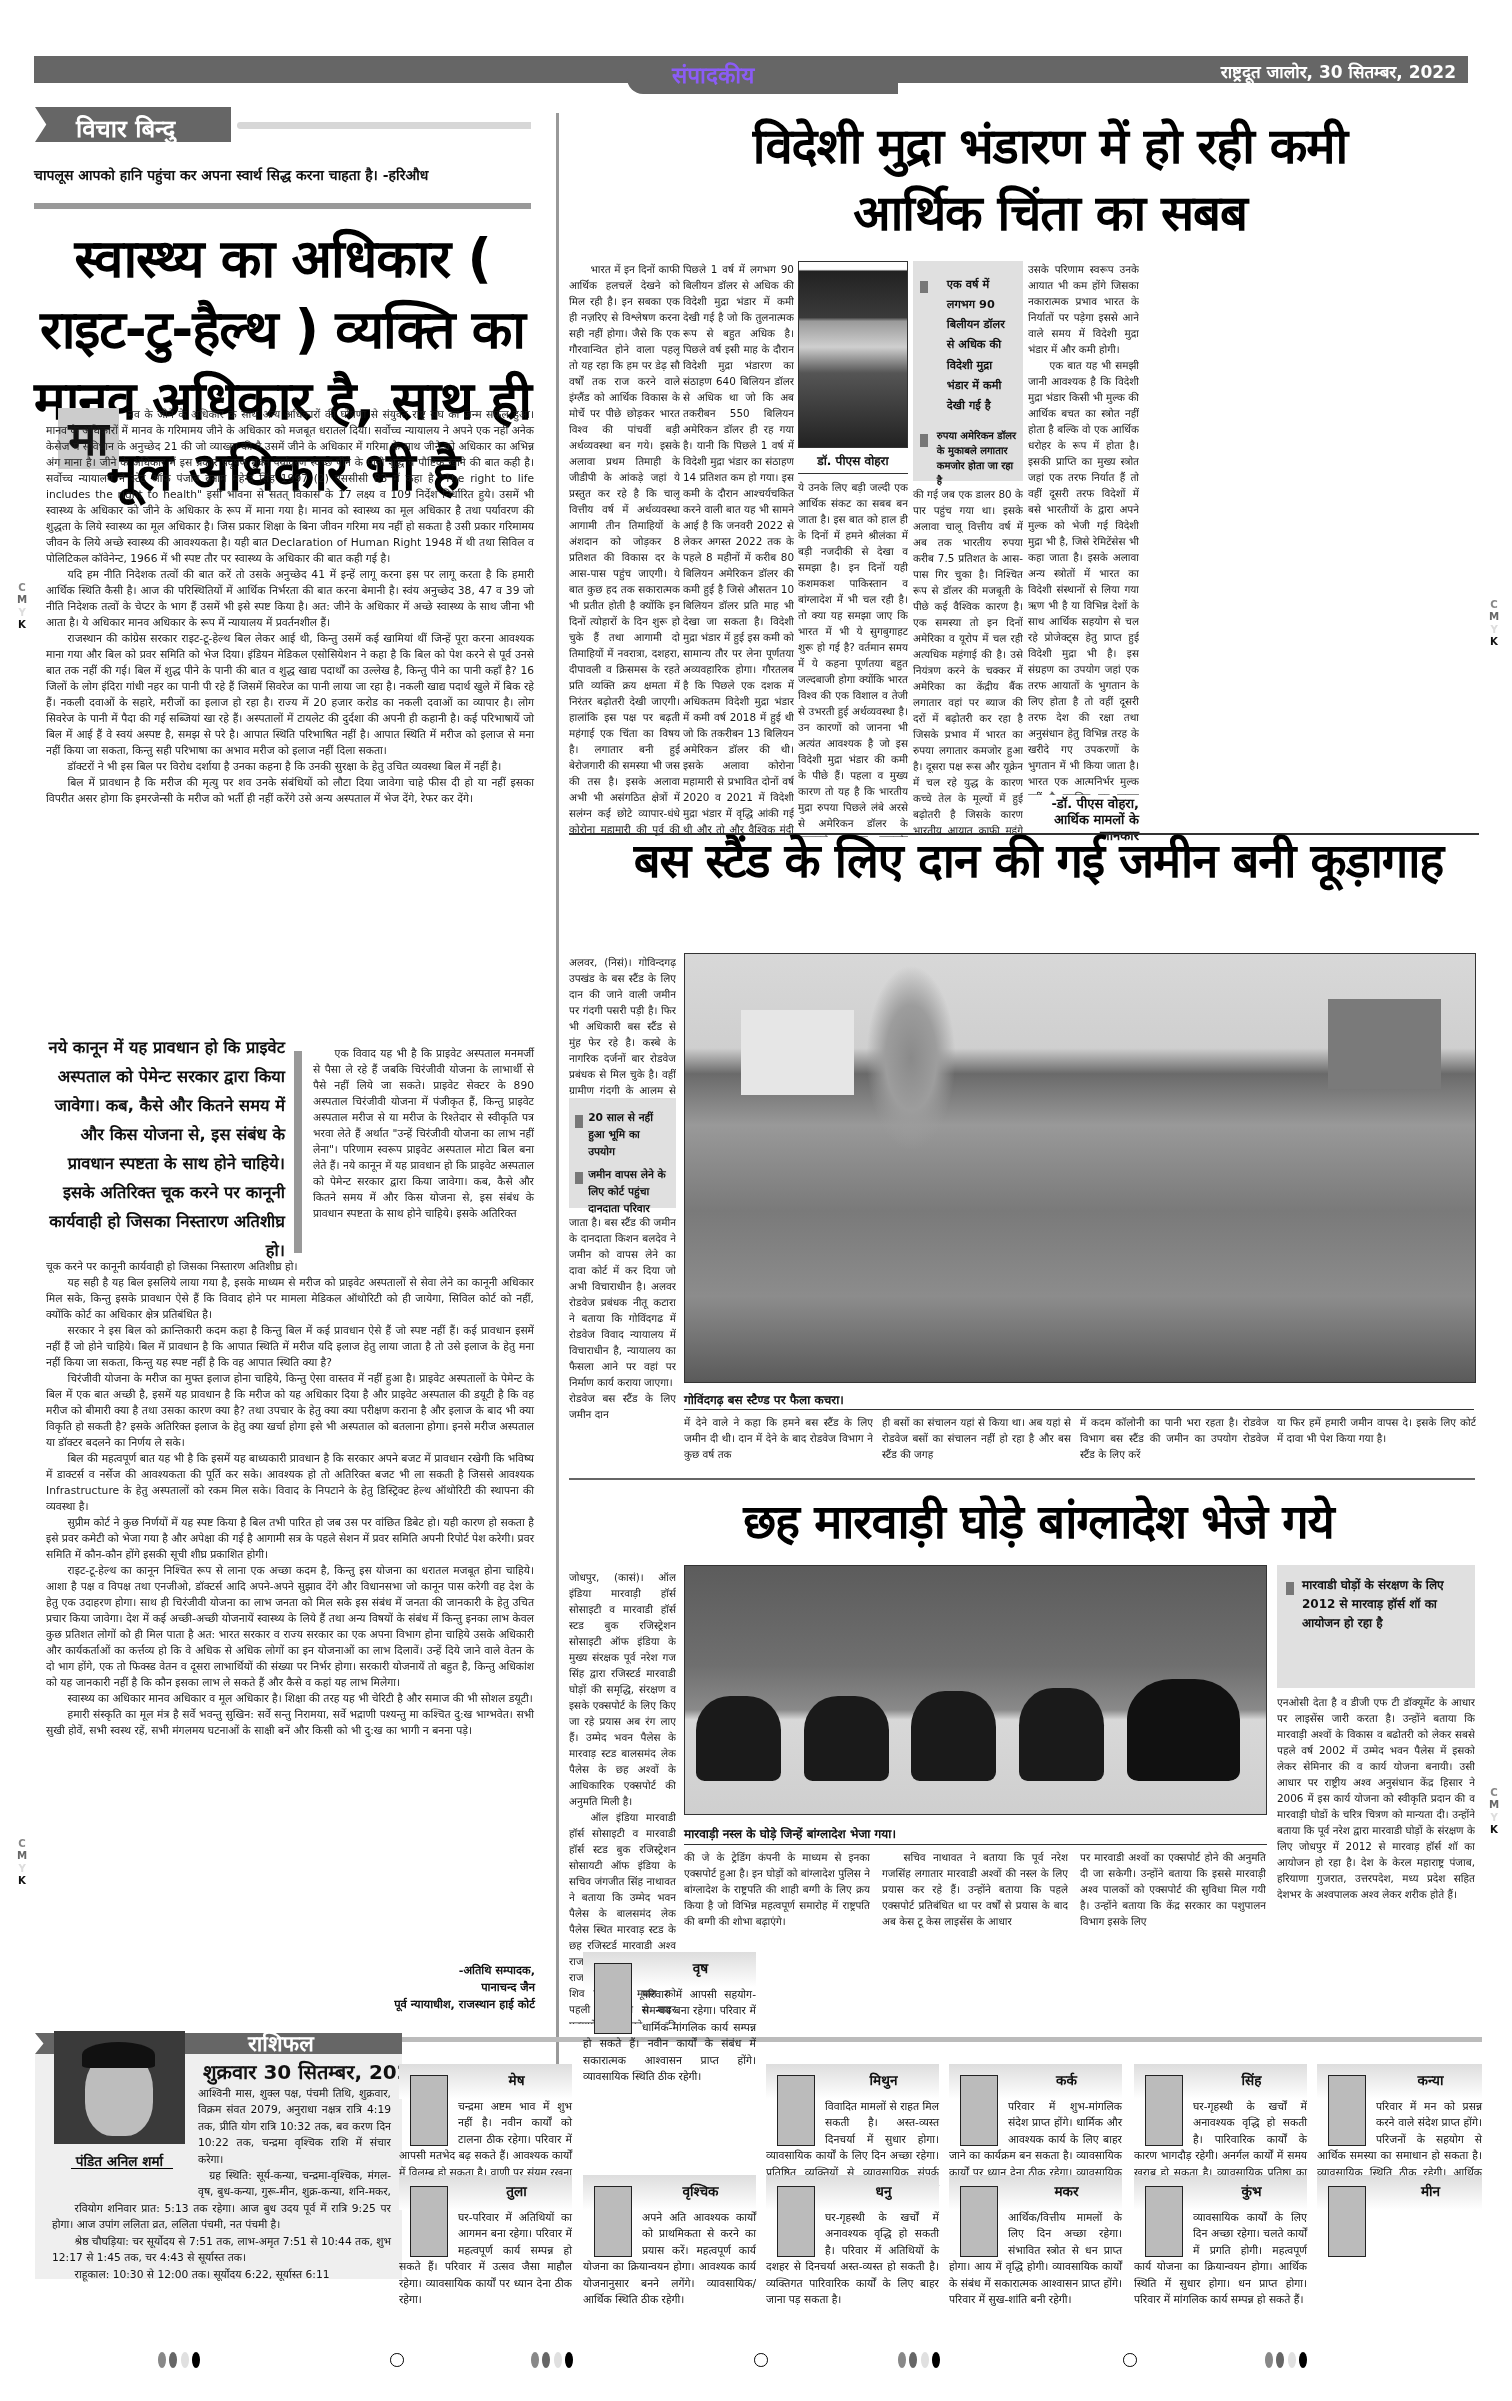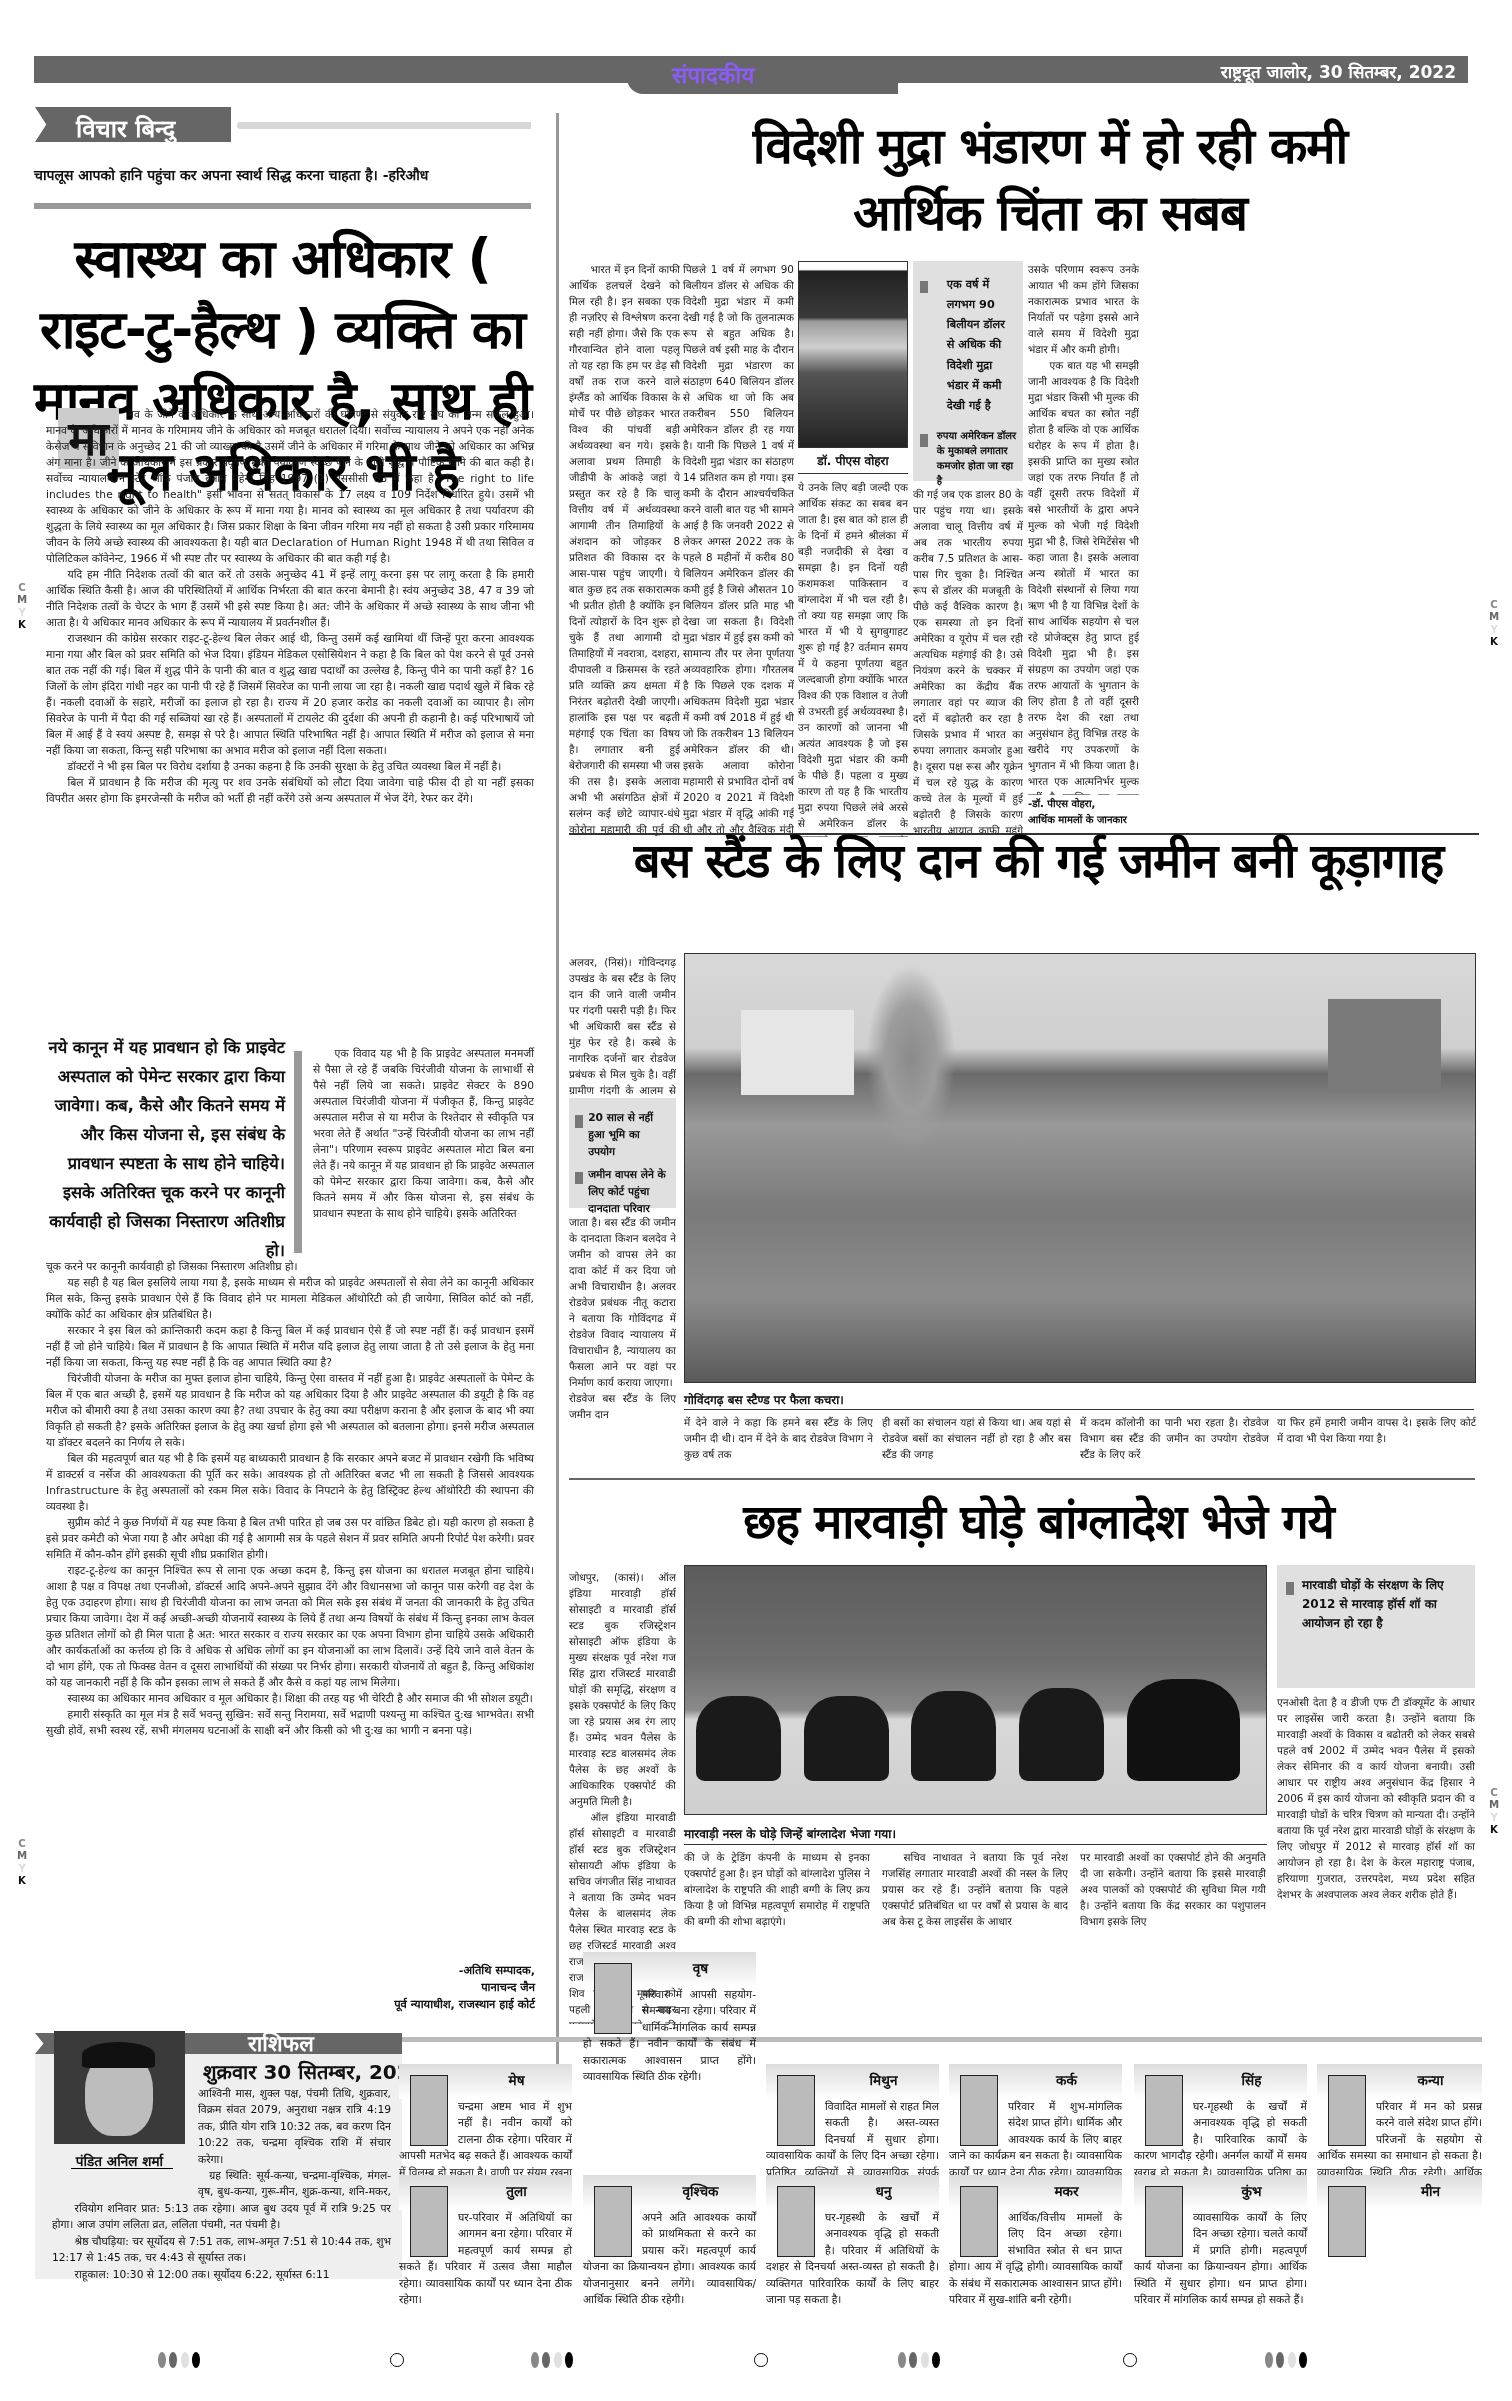--- a/index.html
+++ b/index.html
@@ -141,21 +141,21 @@
       <span>रुपया अमेरिकन डॉलर के मुकाबले लगातार कमजोर होता जा रहा है</span>
     </div>
 </div>
 <div class="col txt" style="left:913px;top:486px;width:110px;height:351px;overflow:hidden">
   <p class="ni">की गई जब एक डालर 80 के पार पहुंच गया था। इसके अलावा चालू वित्तीय वर्ष में अब तक भारतीय रुपया करीब 7.5 प्रतिशत के आस-पास गिर चुका है। निश्चित रूप से डॉलर की मजबूती के पीछे कई वैश्विक कारण है। एक समस्या तो इन दिनों अमेरिका व यूरोप में चल रही अत्यधिक महंगाई की है। उसे नियंत्रण करने के चक्कर में अमेरिका का केंद्रीय बैंक लगातार वहां पर ब्याज की दरों में बढ़ोतरी कर रहा है जिसके प्रभाव में भारत का रुपया लगातार कमजोर हुआ है। दूसरा पक्ष रूस और यूक्रेन में चल रहे युद्ध के कारण कच्चे तेल के मूल्यों में हुई बढ़ोतरी है जिसके कारण भारतीय आयात काफी महंगे हुए है और परिणाम स्वरूप अधिक विदेशी मुद्रा का भुगतान किया गया है। इसके अलावा आने वाले दिनों में अमेरिका में हो रही ब्याज की दरों में लगातार बढ़ोतरी से वहां प्रति व्यक्ति उपभोग क्षमता कम होगी ताकि महंगाई नियंत्रित हो परंतु</p>
 </div>
 <div class="col txt" style="left:1028px;top:261px;width:111px;height:534px;overflow:hidden">
   <p class="ni">उसके परिणाम स्वरूप उनके आयात भी कम होंगे जिसका नकारात्मक प्रभाव भारत के निर्यातों पर पड़ेगा इससे आने वाले समय में विदेशी मुद्रा भंडार में और कमी होगी।</p>
   <p>एक बात यह भी समझी जानी आवश्यक है कि विदेशी मुद्रा भंडार किसी भी मुल्क की आर्थिक बचत का स्त्रोत नहीं होता है बल्कि वो एक आर्थिक धरोहर के रूप में होता है। इसकी प्राप्ति का मुख्य स्त्रोत जहां एक तरफ निर्यात हैं तो वहीं दूसरी तरफ विदेशों में बसे भारतीयों के द्वारा अपने मुल्क को भेजी गई विदेशी मुद्रा भी है, जिसे रेमिटेंसेस भी कहा जाता है। इसके अलावा अन्य स्त्रोतों में भारत का विदेशी संस्थानों से लिया गया ऋण भी है या विभिन्न देशों के साथ आर्थिक सहयोग से चल रहे प्रोजेक्ट्स हेतु प्राप्त हुई विदेशी मुद्रा भी है। इस संग्रहण का उपयोग जहां एक तरफ आयातों के भुगतान के लिए होता है तो वहीं दूसरी तरफ देश की रक्षा तथा अनुसंधान हेतु विभिन्न तरह के खरीदे गए उपकरणों के भुगतान में भी किया जाता है। भारत एक आत्मनिर्भर मुल्क नहीं है इसलिए यह कहना अत्यंत जायज होगा कि विदेशी मुद्रा भंडार में कमी जहां एक तरफ आयातों के भुगतान को गड़बड़ा सकती है तो वहीं दूसरी तरफ विभिन्न विकास की परियोजनाएं भी इससे प्रभावित हो सकती हैं।</p>
 </div>
-<div class="abs" style="left:1028px;top:796px;width:111px;font-size:10px;font-weight:bold;line-height:16px">
+<div class="abs" style="left:1028px;top:796px;width:111px;text-align:right;font-size:13px;font-weight:bold;line-height:16px">
   <div>-डॉ. पीएस वोहरा,</div>
   <div>आर्थिक मामलों के जानकार</div>
 </div>
 <div class="hr" style="left:569px;top:833px;width:910px;height:1.7px;background:#333"></div>
 
 <div class="abs hl" id="bus-headline">बस स्टैंड के लिए दान की गई जमीन बनी कूड़ागाह</div>
 <div class="col txt" style="left:569px;top:954px;width:107px;height:141px;overflow:hidden">
   <p class="ni">अलवर, (निसं)। गोविन्दगढ़ उपखंड के बस स्टैंड के लिए दान की जाने वाली जमीन पर गंदगी पसरी पड़ी है। फिर भी अधिकारी बस स्टैंड से मुंह फेर रहे है। कस्बे के नागरिक दर्जनों बार रोडवेज प्रबंधक से मिल चुके है। वहीं ग्रामीण गंदगी के आलम से परेशान है। वर्तमान में बस स्टैंड की जमीन में नालों का गंदा पानी जमा है। बरसात में पानी फुल होने के बाद कॉलोनी के नागरिकों के घरों में भर</p>
 </div>
 <div class="hbox" style="left:569px;top:1098px;width:107px;height:110px;padding:11.3px 5.6px">

